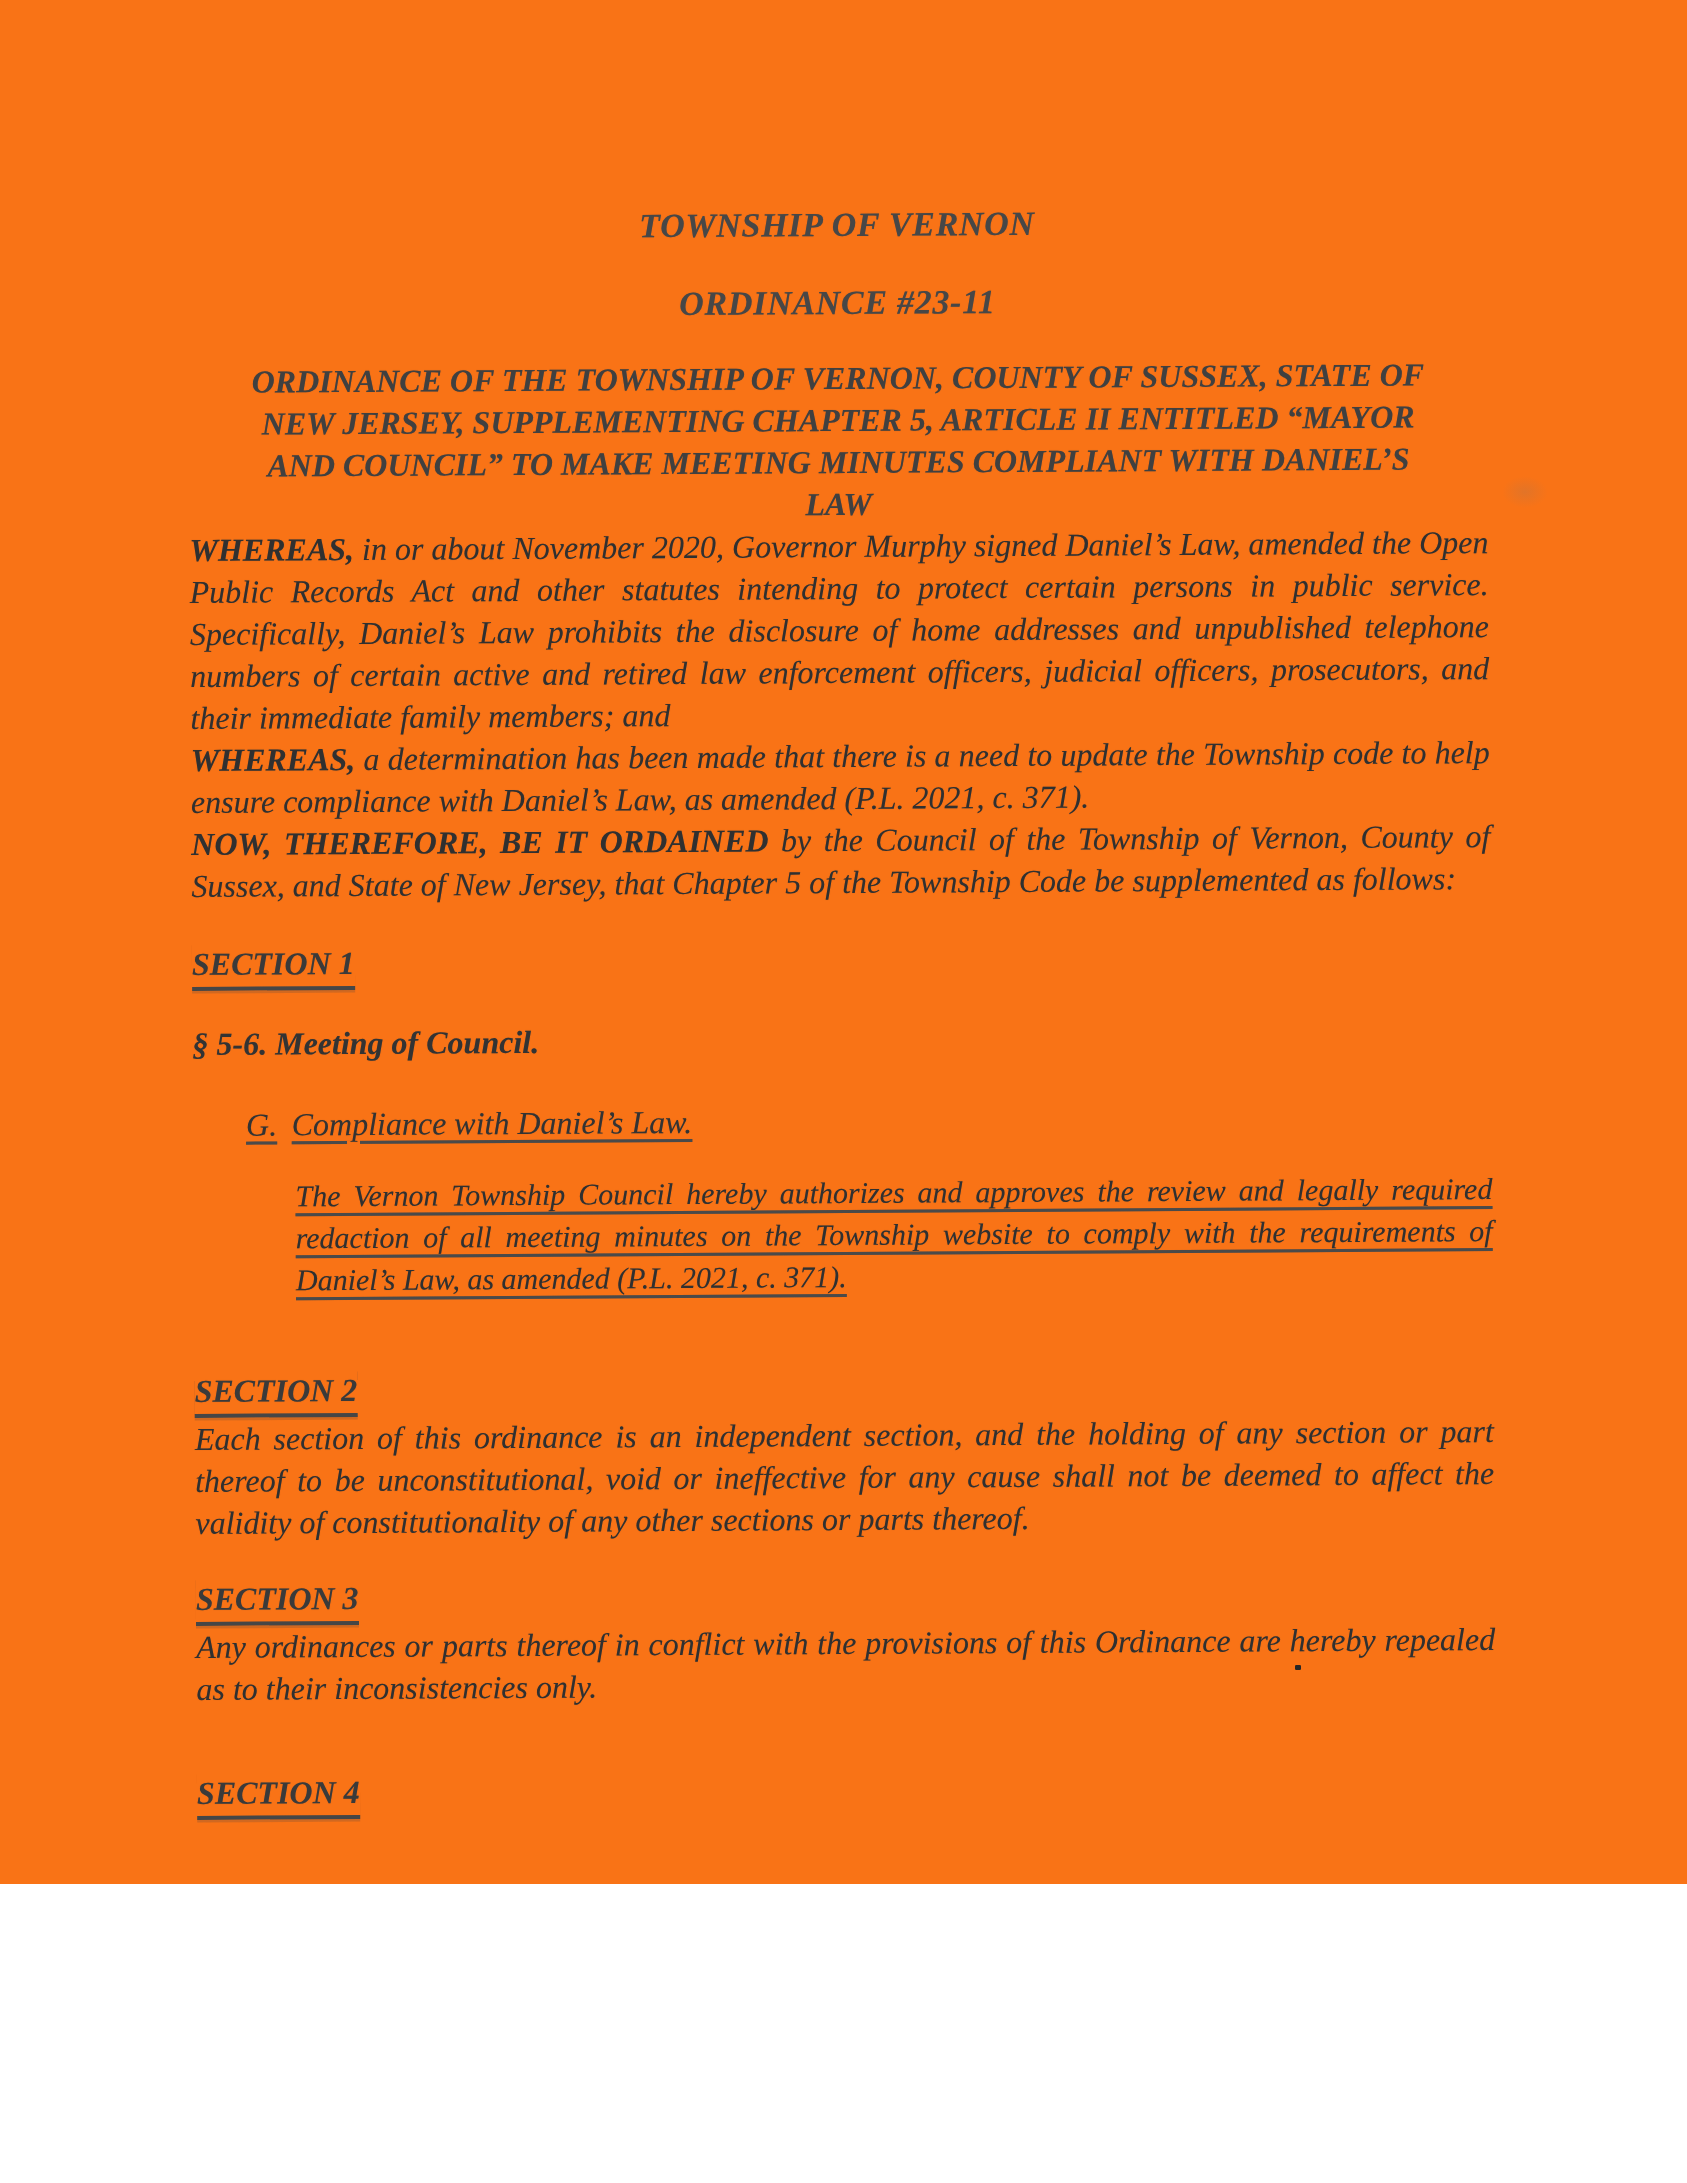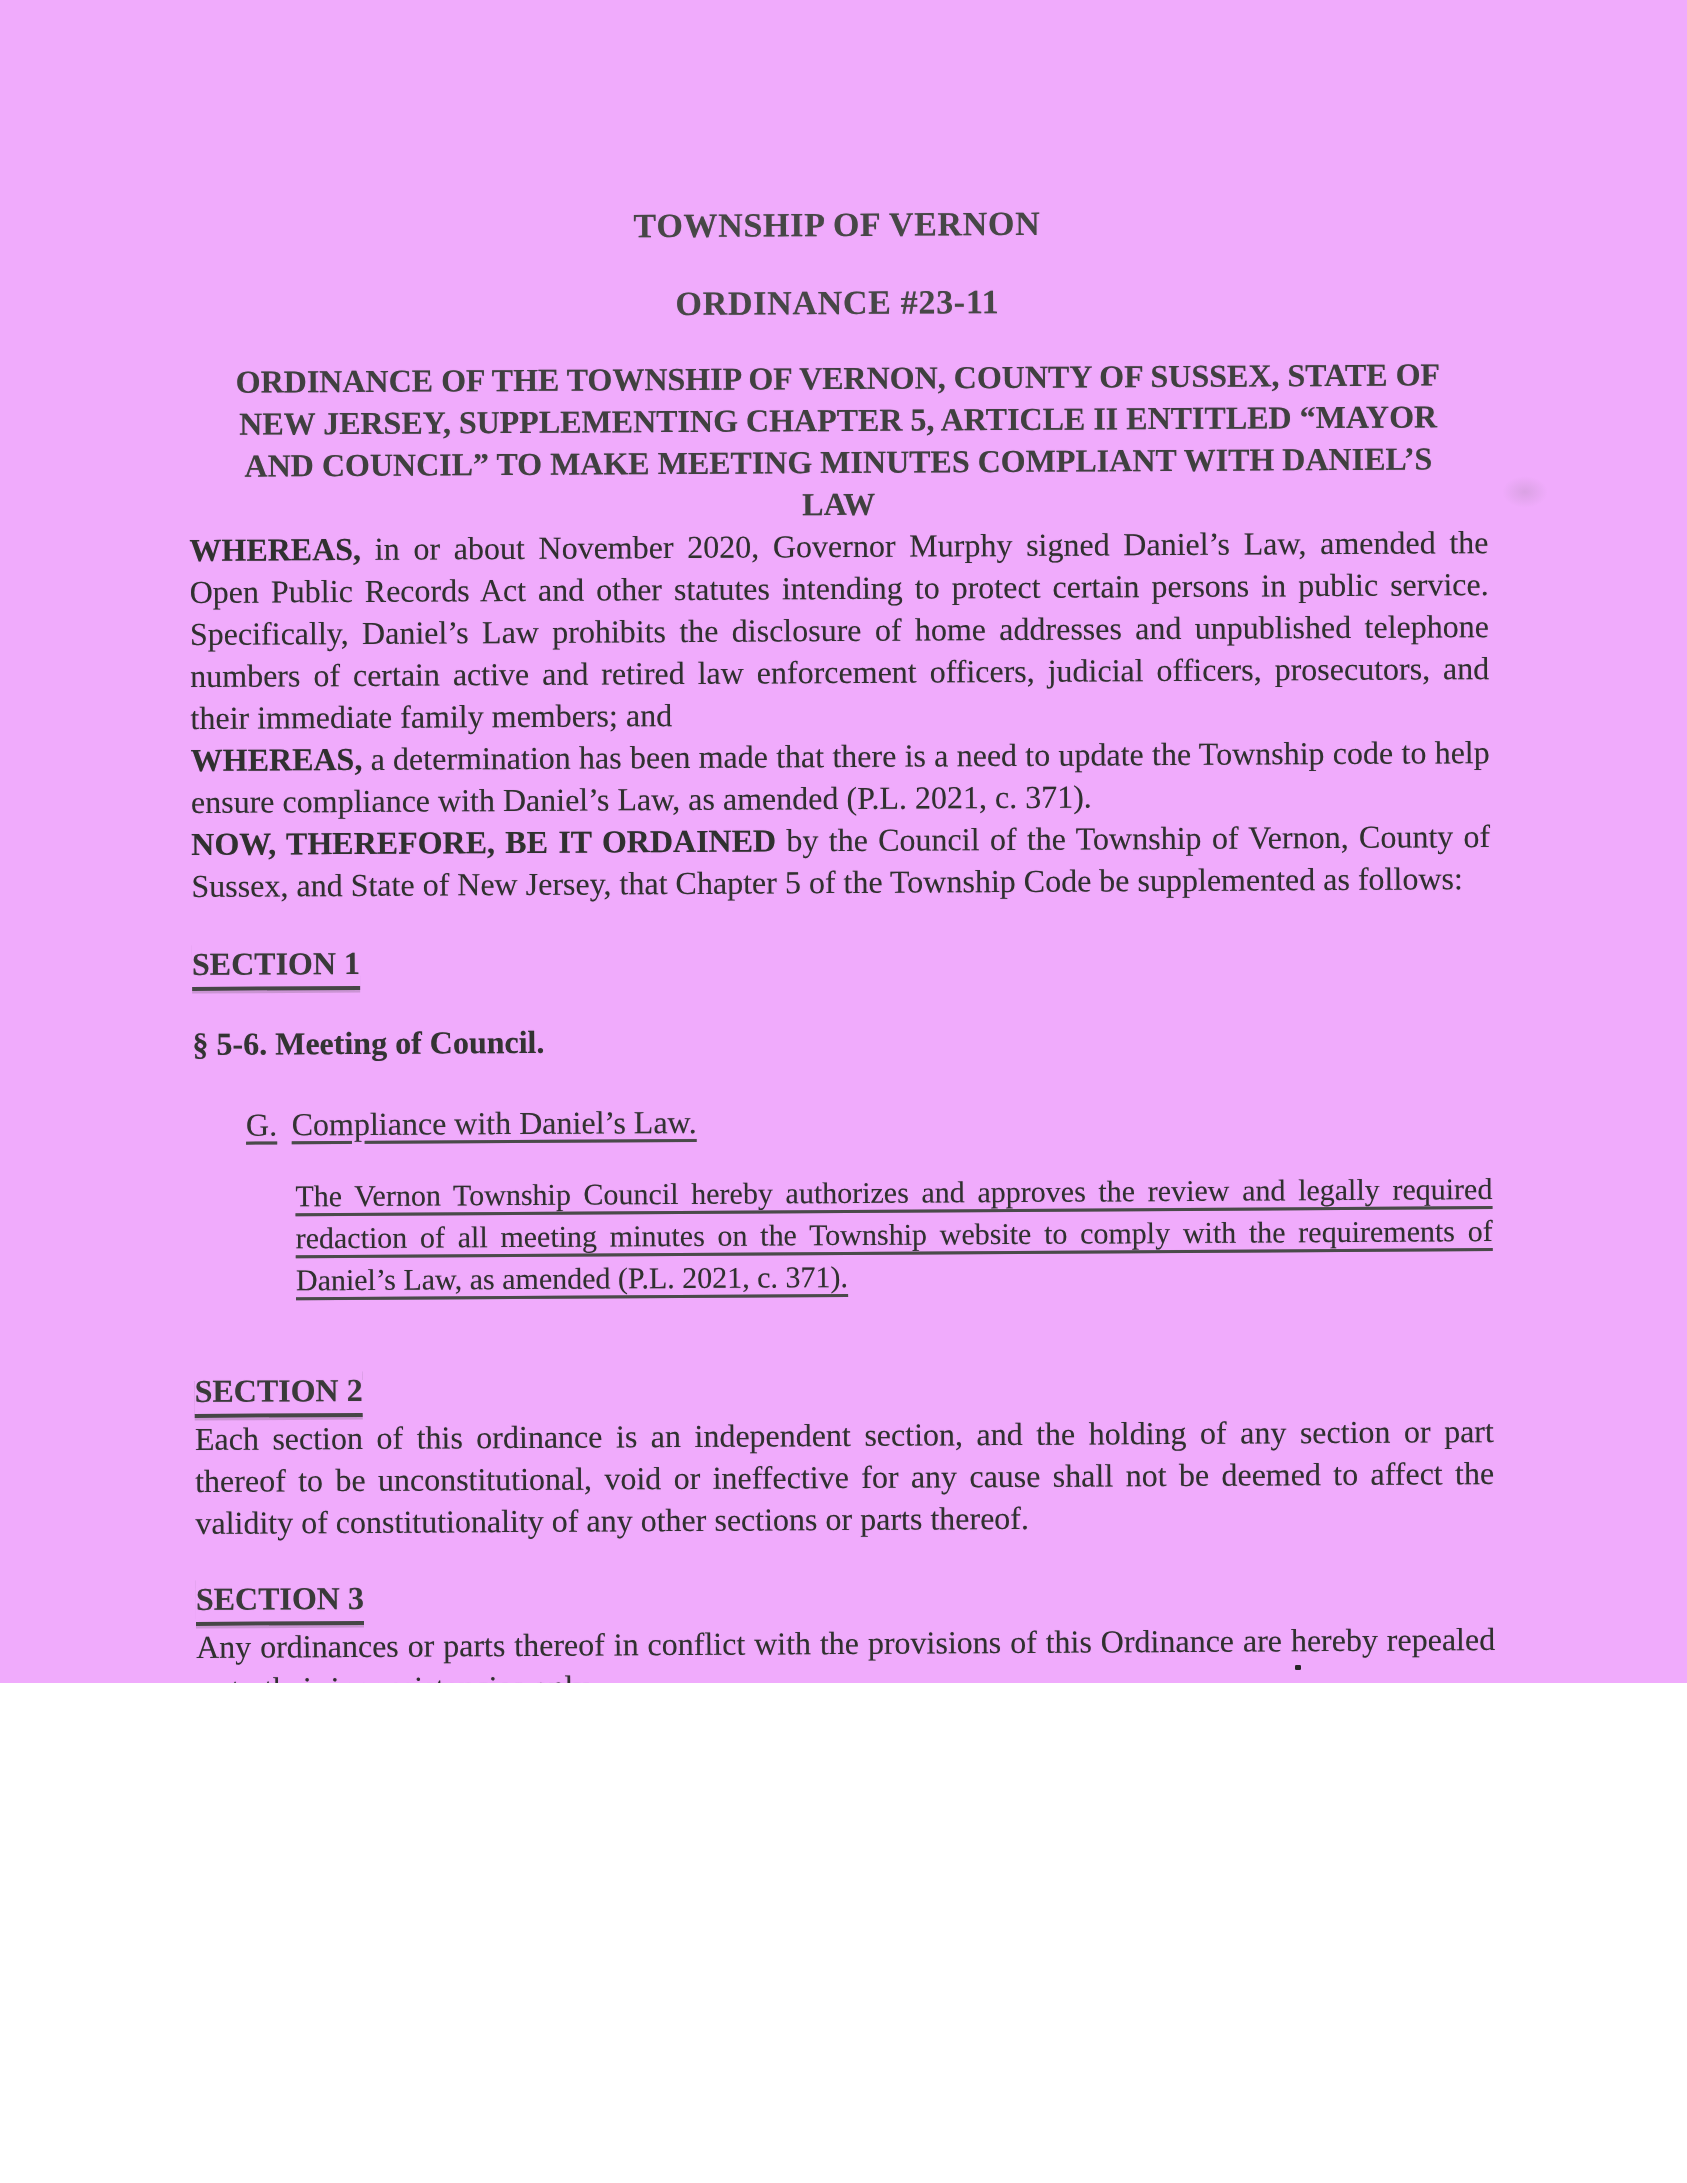--- a/index.html
+++ b/index.html
@@ -3,25 +3,26 @@
 <meta charset="utf-8">
 <style>
   html, body {
     margin: 0;
     padding: 0;
     background: #ffffff;
   }
   .page {
     position: relative;
     width: 1687px;
-    height: 1683px;
-    background: #f0abfc;
+    height: 1884px;
+    background: #f97316;
     overflow: hidden;
     font-family: "Liberation Serif", "DejaVu Serif", serif;
     color: #2f2f2f;
+    font-style: italic;
   }
   .scan-content {
     position: absolute;
     left: 193px;
     top: 205px;
     width: 1299px;
     transform: rotate(-0.35deg);
     transform-origin: 50% 926px;
   }
   

